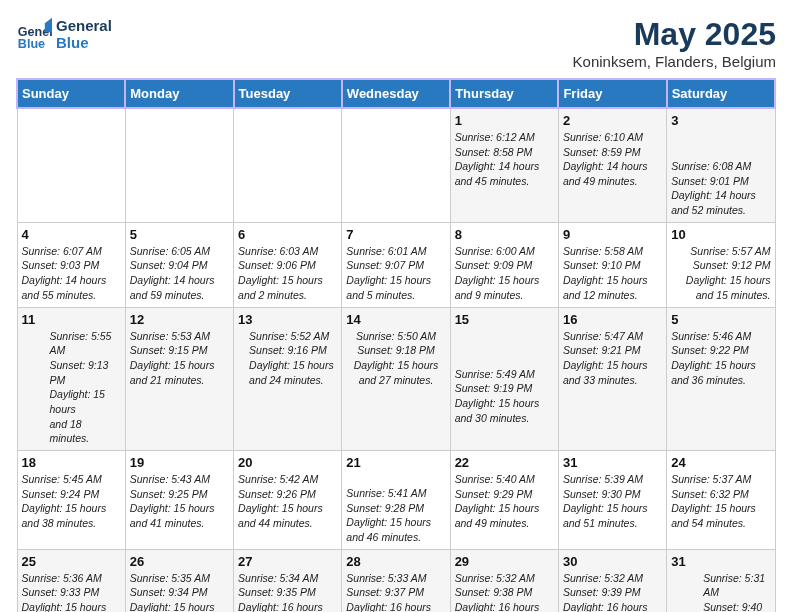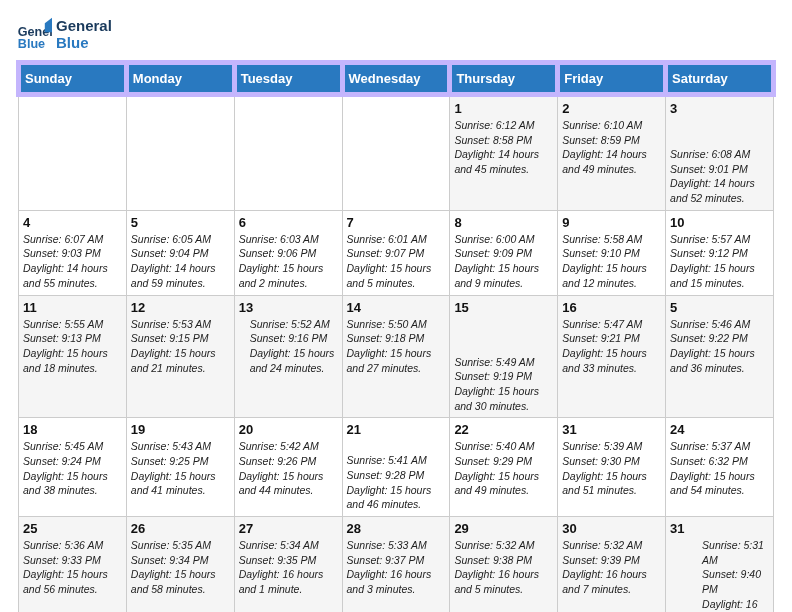--- a/index.html
+++ b/index.html
@@ -42,21 +42,21 @@
       border-collapse: collapse;
       font-size: 11px;
     }
     thead tr th {
       background-color: #2979c0;
       color: #fff;
       padding: 6px 4px;
       text-align: left;
       font-size: 13px;
       font-weight: bold;
-      border: 5px solid #c4b5fd;
+      border: 2px solid #c4b5fd;
     }
     tbody tr td {
       border: 1px solid #ccc;
       vertical-align: top;
       padding: 4px;
       width: calc(100% / 7);
       height: 80px;
       background: #fff;
     }
     tbody tr:nth-child(odd) td {
@@ -87,20 +87,24 @@
     <svg class="logo-icon" viewBox="0 0 40 40">
       <text x="2" y="22" font-size="14" font-weight="bold" fill="#1a3a5c">General</text>
       <text x="2" y="36" font-size="14" font-weight="bold" fill="#2979c0">Blue</text>
       <polygon points="32,8 40,2 40,18 32,18" fill="#2979c0"></polygon>
     </svg>
     <div>
       <div style="font-size:15px; font-weight:bold; color:#1a3a5c;">General</div>
       <div style="font-size:15px; font-weight:bold; color:#2979c0;">Blue</div>
     </div>
   </div>
+  <div class="title-block">
+    <div class="month-title">May 2025</div>
+    <div class="location">Koninksem, Flanders, Belgium</div>
+  </div>
 </div>
 
 <table>
   <thead>
     <tr>
     <th>Sunday</th>
         <th>Monday</th>
         <th>Tuesday</th>
         <th>Wednesday</th>
         <th>Thursday</th>
@@ -174,51 +178,51 @@
         </td>
         <td>
           <span class="day-num">9</span>
           <div class="day-info" style="white-space: pre-line;">Sunrise: 5:58 AM
 Sunset: 9:10 PM
 Daylight: 15 hours
 and 12 minutes.</div>
         </td>
         <td>
           <span class="day-num">10</span>
-          <div class="day-info" style="white-space: pre-line;">Sunrise: 5:57 AM
+          <div class="day-info" style="white-space: pre-line; text-align: right;">Sunrise: 5:57 AM
 Sunset: 9:12 PM
 Daylight: 15 hours
 and 15 minutes.</div>
         </td>
       </tr>
       <tr>
         <td>
           <span class="day-num">11</span>
-          <div class="day-info" style="white-space: pre-line;">Sunrise: 5:55 AM
+          <div class="day-info" style="white-space: pre-line; margin-left: 28px;">Sunrise: 5:55 AM
 Sunset: 9:13 PM
 Daylight: 15 hours
 and 18 minutes.</div>
         </td>
         <td>
           <span class="day-num">12</span>
           <div class="day-info" style="white-space: pre-line;">Sunrise: 5:53 AM
 Sunset: 9:15 PM
 Daylight: 15 hours
 and 21 minutes.</div>
         </td>
         <td>
           <span class="day-num">13</span>
           <div class="day-info" style="white-space: pre-line; margin-left: 11px;">Sunrise: 5:52 AM
 Sunset: 9:16 PM
 Daylight: 15 hours
 and 24 minutes.</div>
         </td>
         <td>
           <span class="day-num">14</span>
-          <div class="day-info" style="white-space: pre-line;">Sunrise: 5:50 AM
+          <div class="day-info" style="white-space: pre-line; text-align: center;">Sunrise: 5:50 AM
 Sunset: 9:18 PM
 Daylight: 15 hours
 and 27 minutes.</div>
         </td>
         <td>
           <span class="day-num">15</span>
           <div class="day-info" style="white-space: pre-line; margin-top: 40px;">Sunrise: 5:49 AM
 Sunset: 9:19 PM
 Daylight: 15 hours
 and 30 minutes.</div>

